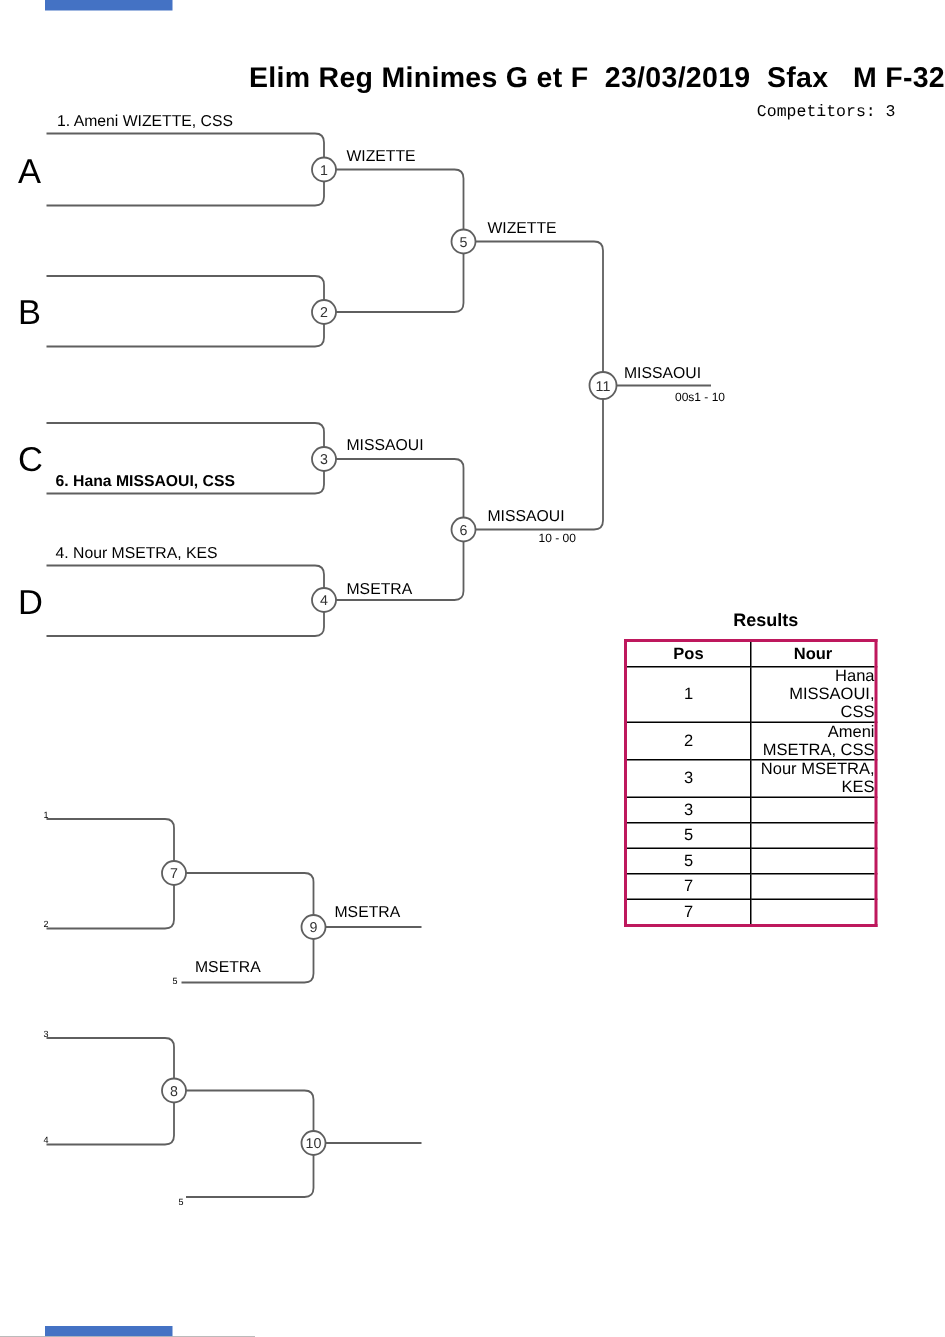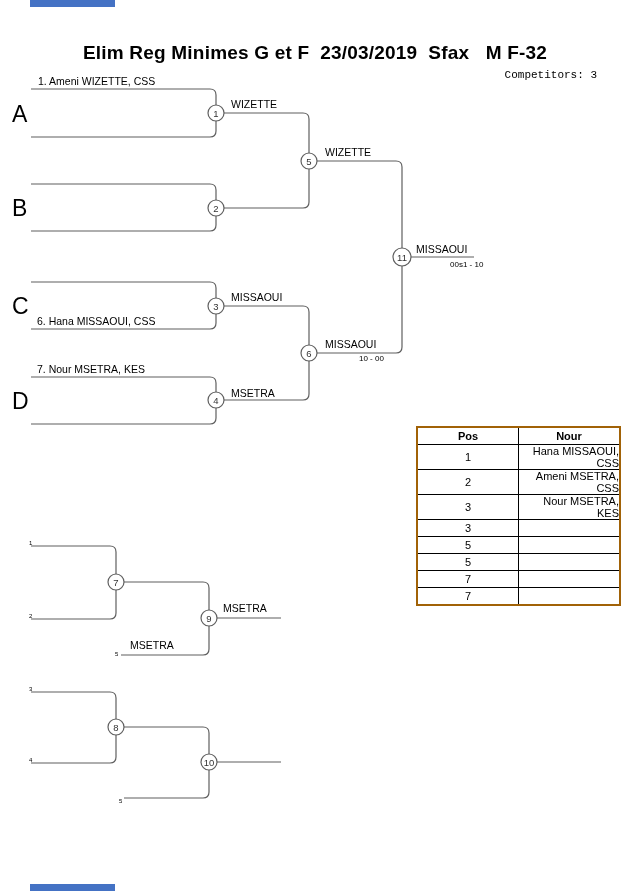--- a/index.html
+++ b/index.html
@@ -3,40 +3,40 @@
 <meta charset="utf-8">
 <style>
   html,body{margin:0;padding:0;background:#888;}
   .page{
     position:relative;width:630px;height:891px;background:#ffffff;
     font-family:"Liberation Sans",sans-serif;color:#000;overflow:hidden;
     margin:0 auto;
   }
   .abs{position:absolute;white-space:pre;}
   .title{
-    left:0;top:42px;width:630px;text-align:center;
+    left:0;top:42px;width:630px;text-align:right;
     font-size:19px;font-weight:bold;letter-spacing:0.2px;
   }
   .competitors{top:69px;right:33px;font-size:11px;font-family:Liberation Mono, monospace;}
   .blue-bar{position:absolute;left:30px;width:85px;height:7px;background:#4472c4;}
   .blue-bar.top{top:0;}
   .blue-bar.bottom{bottom:0;}
   .group-letter{font-size:23px;left:12px;}
   .seed-label{font-size:10.5px;text-align:right;}
   .winner-label{font-size:10.5px;}
   .score-label{font-size:8px;padding-left:32px;}
   svg.bracket{position:absolute;left:0;top:0;}
   svg.bracket path{fill:none;stroke:#5f5f5f;stroke-width:1.2;}
   svg.bracket circle{fill:#ffffff;stroke:#5f5f5f;stroke-width:1.2;}
   svg.bracket text.mnum{font-family:"Liberation Sans",sans-serif;font-size:9.5px;fill:#333;text-anchor:middle;}
   svg.bracket text.tiny{font-family:"Liberation Sans",sans-serif;font-size:6px;fill:#000;}
   .results-title{left:416px;top:406px;width:189px;text-align:center;font-size:12px;font-weight:bold;}
   table.results{
-    position:absolute;left:416px;top:426px;width:205px;
-    border-collapse:collapse;border:2px solid #a16207;
+    position:absolute;left:416px;top:426px;width:169px;
+    border-collapse:collapse;border:2px solid #be185d;
     font-size:11px;table-layout:fixed;
   }
   table.results td,table.results th{
     border:1px solid #000;height:16px;padding:0;overflow:hidden;
   }
   table.results th{font-weight:bold;text-align:center;}
   td.pos{width:31px;text-align:center;}
   td.name{padding-left:8px;text-align:right;}
 </style>
 </head>
@@ -101,34 +101,35 @@
     <text class="tiny" x="115" y="656">5</text>
     <text class="tiny" x="119" y="803">5</text>
   </svg>
 
   <div class="abs group-letter" style="top:101px;">A</div>
   <div class="abs group-letter" style="top:195px;">B</div>
   <div class="abs group-letter" style="top:293px;">C</div>
   <div class="abs group-letter" style="top:388px;">D</div>
 
   <div class="abs seed-label" style="left:38px;top:75px;">1. Ameni WIZETTE, CSS</div>
-  <div class="abs seed-label" style="left:37px;top:315px;">6. Hana MISSAOUI, CSS</div>
-  <div class="abs seed-label" style="left:37px;top:363px;">7. Nour MSETRA, KES</div>
+  <div class="abs seed-label" style="left:37px;top:315px;font-weight:bold;">6. Hana MISSAOUI, CSS</div>
+  <div class="abs seed-label" style="left:37px;top:363px;">4. Nour MSETRA, KES</div>
 
   <div class="abs winner-label" style="left:231px;top:98px;">WIZETTE</div>
   <div class="abs winner-label" style="left:325px;top:146px;">WIZETTE</div>
   <div class="abs winner-label" style="left:231px;top:291px;">MISSAOUI</div>
   <div class="abs winner-label" style="left:325px;top:338px;">MISSAOUI</div>
   <div class="abs score-label" style="left:327px;top:354px;">10 - 00</div>
   <div class="abs winner-label" style="left:231px;top:387px;">MSETRA</div>
   <div class="abs winner-label" style="left:416px;top:243px;">MISSAOUI</div>
   <div class="abs score-label" style="left:418px;top:260px;">00s1 - 10</div>
   <div class="abs winner-label" style="left:223px;top:602px;">MSETRA</div>
   <div class="abs winner-label" style="left:130px;top:639px;">MSETRA</div>
 
+  <div class="abs results-title">Results</div>
   <table class="results">
     <tbody>
         <tr>
       <th class="pos">Pos</th>
       <th>Nour</th>
     </tr>
     <tr>
       <td class="pos">1</td>
       <td class="name">Hana MISSAOUI, CSS</td>
     </tr>

